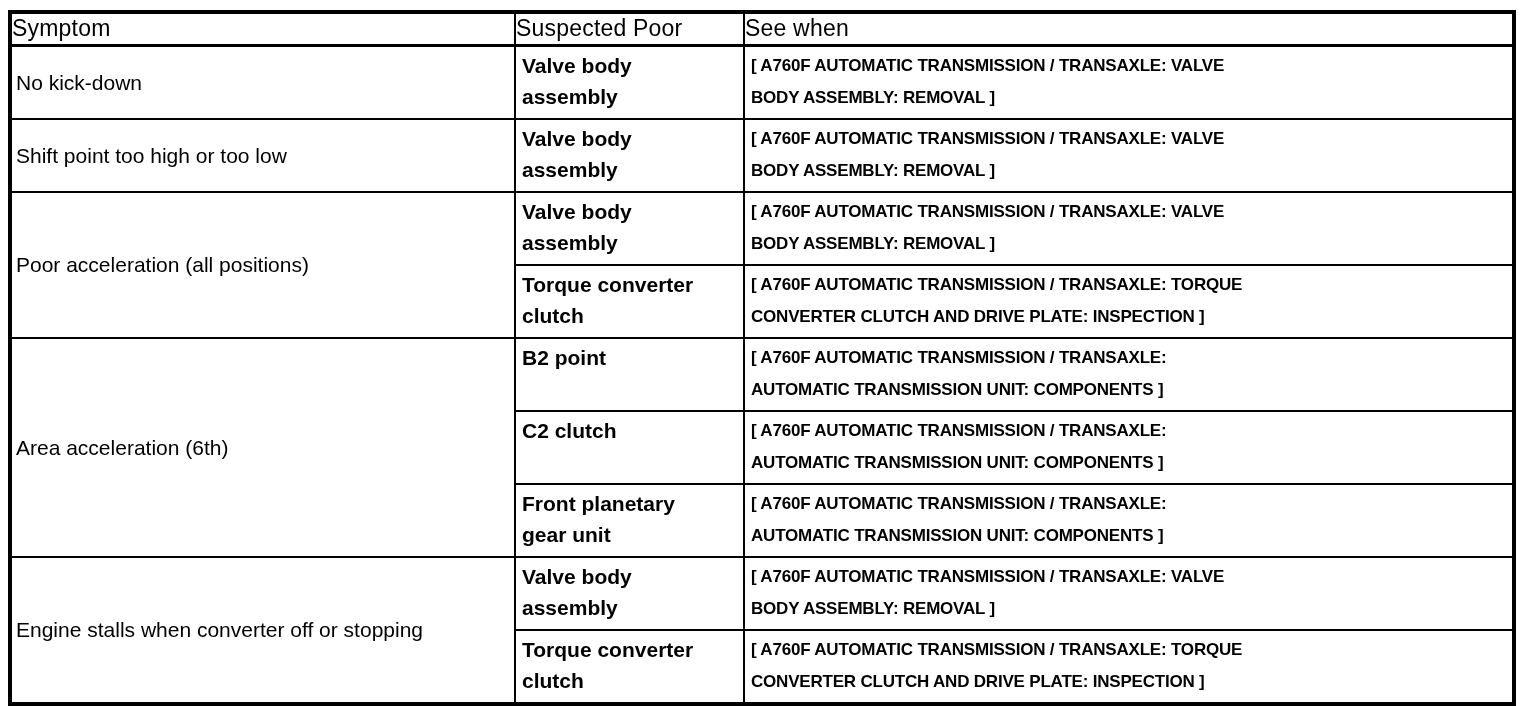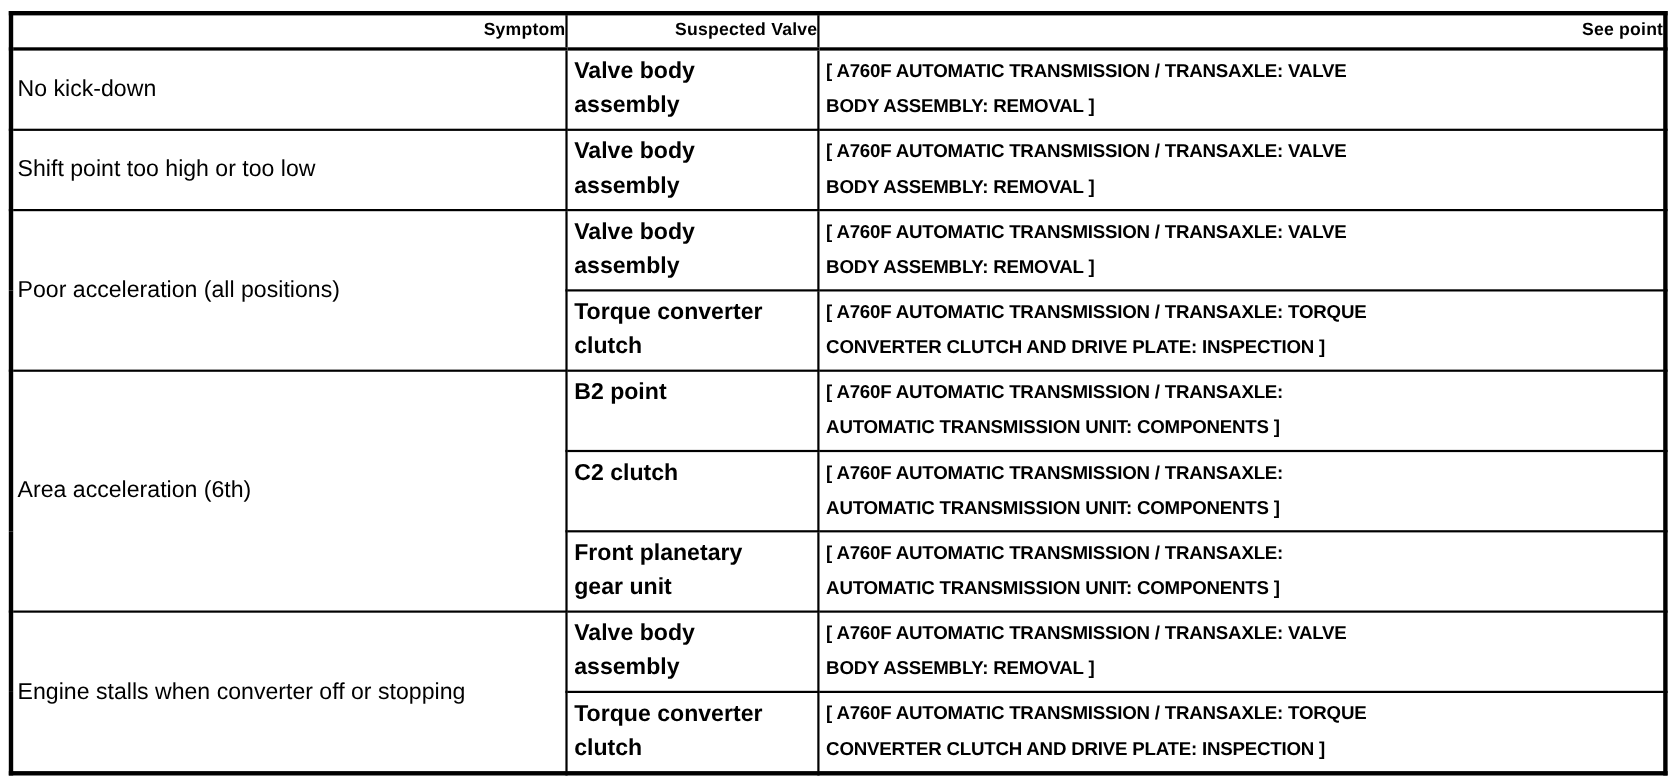--- a/index.html
+++ b/index.html
@@ -19,23 +19,23 @@
     width: 1504px;
     border: 4px solid #000;
     background: #fff;
   }
   .tsb col.c1 { width: 505px; }
   .tsb col.c2 { width: 229px; }
   .tsb col.c3 { width: 770px; }
   .tsb th {
     border: 2px solid #000;
     border-bottom: 3px solid #000;
-    font-size: 16px;
-    font-weight: bold;
-    text-align: right;
+    font-size: 23px;
+    font-weight: normal;
+    text-align: left;
     height: 32px;
     padding: 1px 0 2px 0;
     letter-spacing: 0.2px;
   }
   .tsb td {
     border: 2px solid #000;
     font-size: 21px;
     line-height: 31px;
     vertical-align: top;
     padding: 3px 5px 4px 6px;
@@ -60,22 +60,22 @@
 <div class="page">
   <table class="tsb">
     <colgroup>
       <col class="c1">
         <col class="c2">
         <col class="c3">
     </colgroup>
     <thead>
       <tr>
         <th>Symptom</th>
-        <th>Suspected Valve</th>
-        <th>See point</th>
+        <th>Suspected Poor</th>
+        <th>See when</th>
       </tr>
     </thead>
     <tbody>
 
       <tr>
         <td class="symptom">No kick-down</td>
         <td class="area">Valve body
 assembly</td>
         <td class="seepage">[ A760F AUTOMATIC TRANSMISSION / TRANSAXLE: VALVE
 BODY ASSEMBLY: REMOVAL ]</td>

